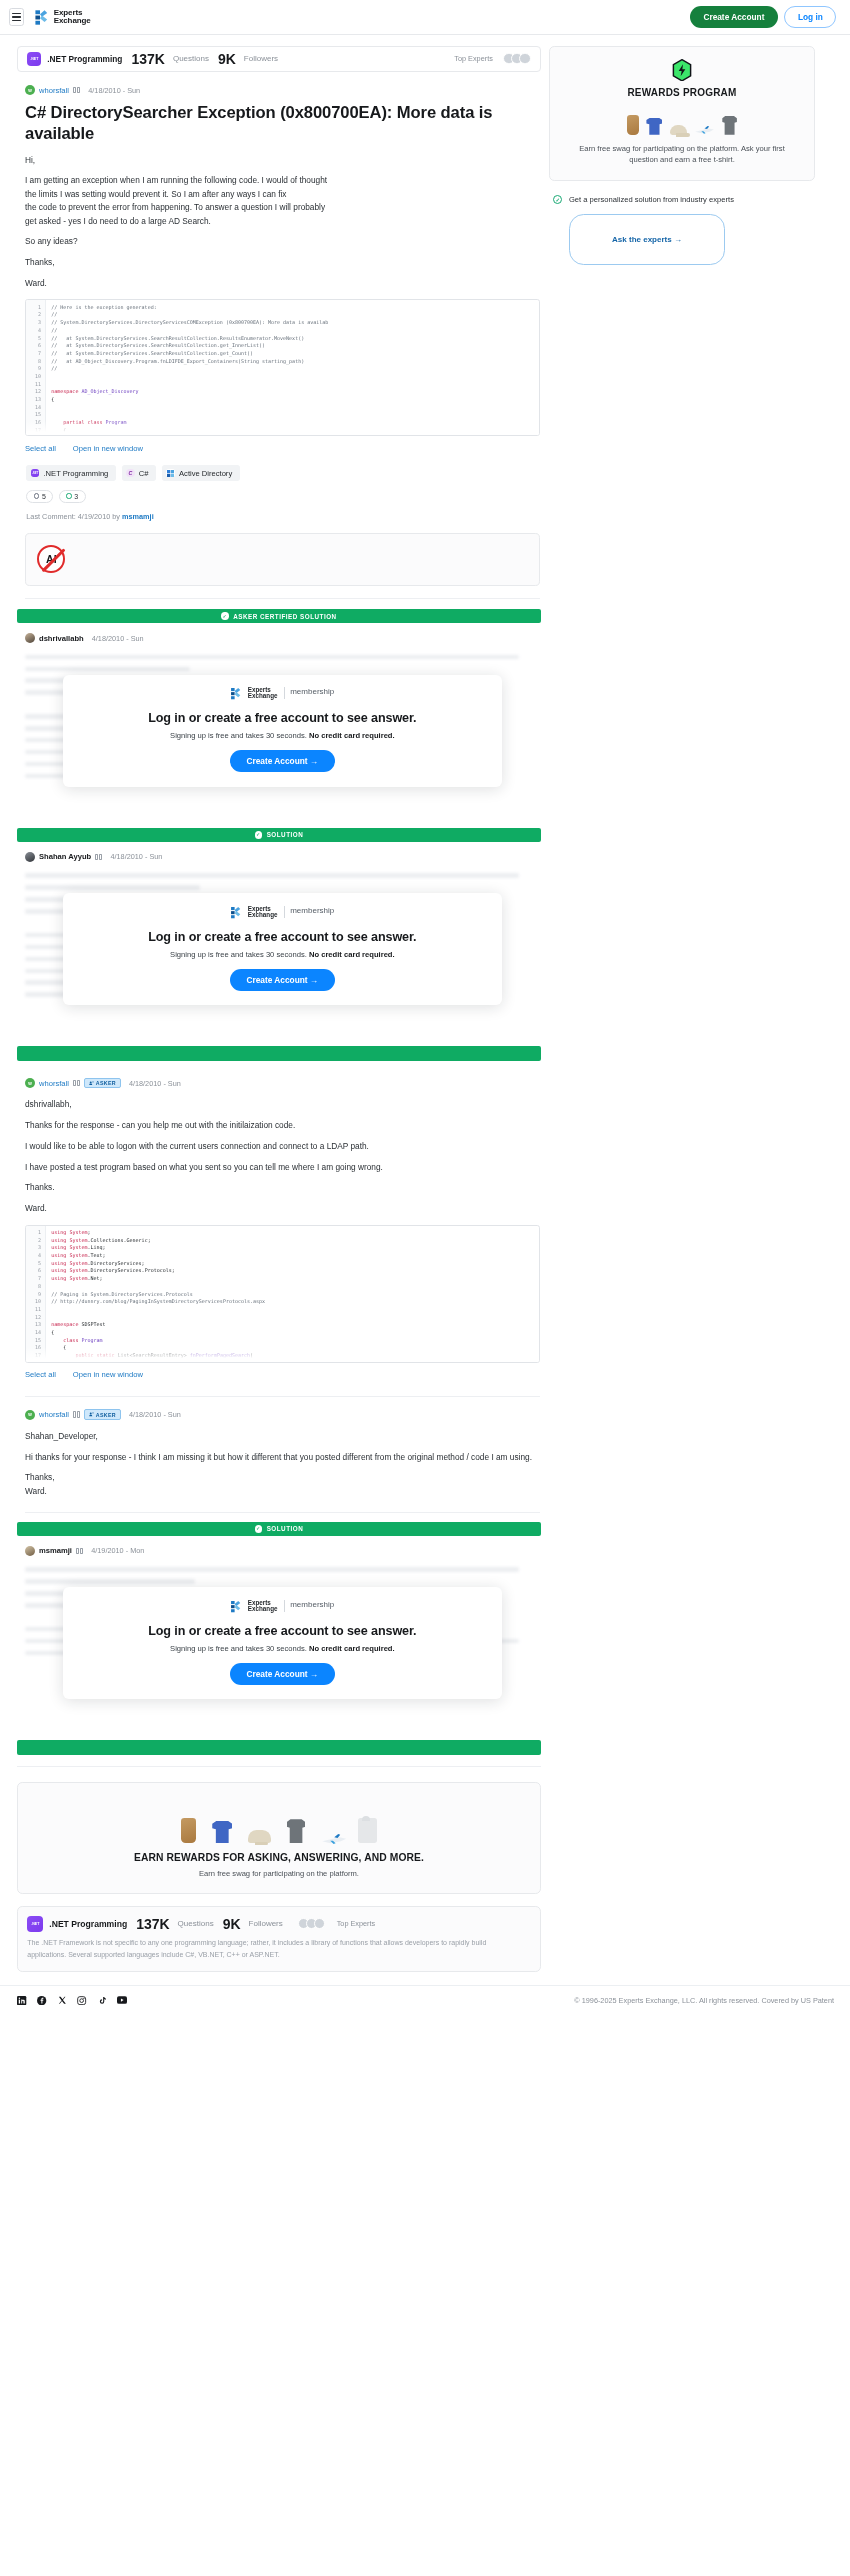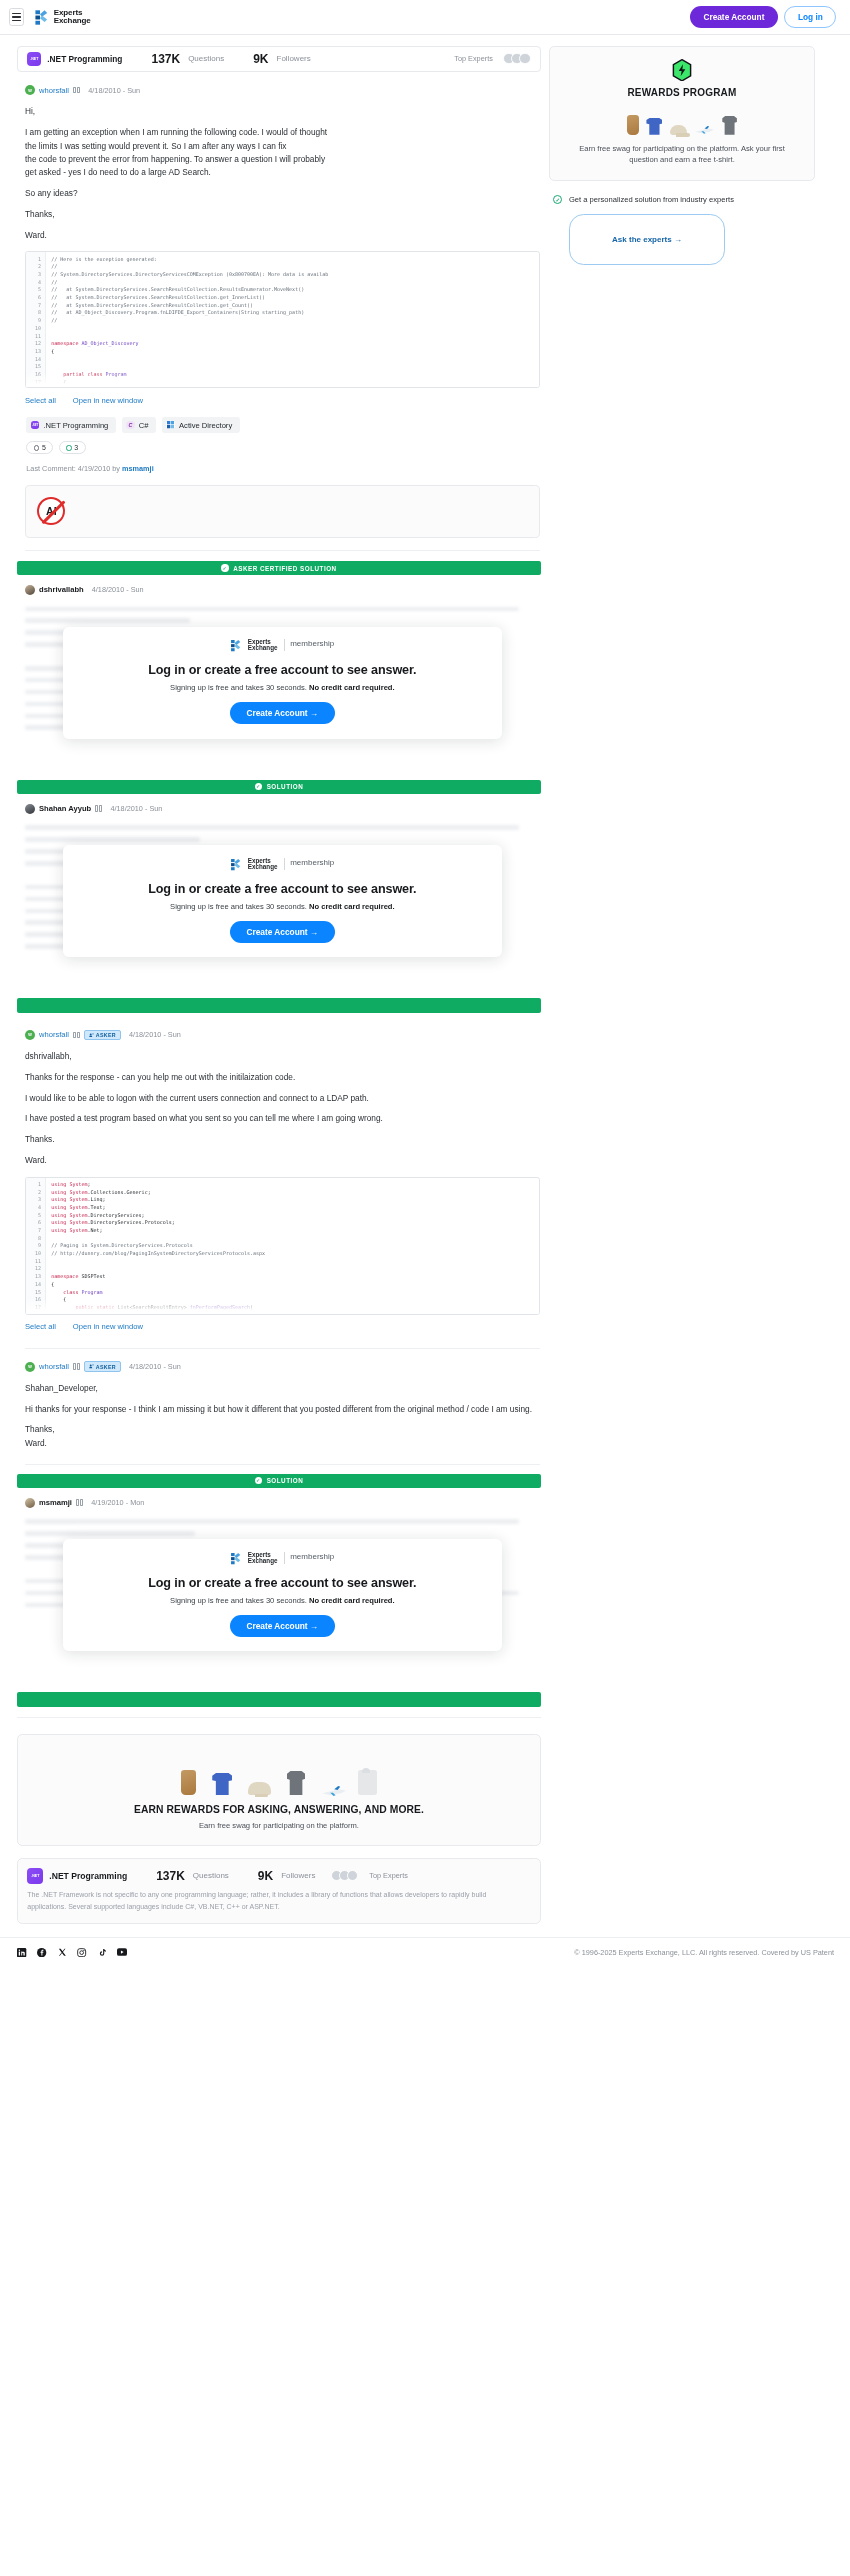--- a/index.html
+++ b/index.html
@@ -29,21 +29,21 @@
     align-items: center; gap: 2px;
     cursor: pointer;
     background: #fff;
   }
   .hamburger span { display:block; width: 8.6px; height: 1.3px; background: #2b2f33; border-radius:0.7px;}
   .brand { display: flex; align-items: center; gap: 4.6px; margin-left: 10.6px; cursor: pointer;}
   .brand-mark { width: 14.6px; height: 17px; position: relative; flex: none; }
   .brand-text { font-size: 8px; line-height: 7.6px; font-weight: 700; color: #17191c; letter-spacing:-0.1px;}
   .topbar-spacer { flex: 1 1 auto; }
   .btn-create-account {
-    background: #6d28d9; color: #fff; border: none;
+    background: #15803d; color: #fff; border: none;
     border-radius: 14.6px; padding: 6px 13.3px;
     font-size: 8.3px; font-weight: 700; cursor: pointer;
     font-family: inherit;
   }
   .btn-login {
     background: #fff; color: #0b85ff; border: 0.7px solid #8fc6ff;
     border-radius: 14.6px; padding: 5.3px 12.6px; margin-left: 6.6px;
     font-size: 8.3px; font-weight: 700; cursor: pointer;
     font-family: inherit;
   }
@@ -69,21 +69,21 @@
     gap: 6px;
   }
   .topic-badge {
     width: 14px; height: 14px; border-radius: 4px;
     background: linear-gradient(135deg,#8b4cf5,#7c3aed);
     color:#fff; font-size:3.6px; font-weight:700;
     display:flex; align-items:center; justify-content:center;
     flex:none;
   }
   .topic-name { font-size: 8.3px; font-weight: 700; color: #17191c; }
-  .stat-num { font-size: 12px; font-weight: 700; color: #17191c; margin-left: 23px;}
+  .stat-num { font-size: 14px; font-weight: 700; color: #17191c; margin-left: 3px;}
   .stat-lbl { font-size: 8px; color: #8b9199; margin-left: 2px;}
   .strip-spacer { flex: 1 1 auto; }
   .top-experts-lbl { font-size: 7.3px; color: #8b9199; margin-right: 4.6px;}
   .avatar-stack { display: flex; }
   .avatar-stack .av { width: 11.3px; height:11.3px; border-radius:50%; border:1px solid #fff; margin-left:-3.3px; background:#cfd4da;}
   .avatar-stack .av:first-child{ margin-left:0;}
   .av-a{ background:linear-gradient(160deg,#5a6472,#343b45);}
   .av-b{ background:linear-gradient(160deg,#d8b48a,#6b4a2f);}
   .av-c{ background:linear-gradient(160deg,#9fd17a,#3f6b2a);}
 
@@ -350,20 +350,21 @@
       <div class="byline">
         <span class="av-sm av-green">w</span>
         <span class="uname">whorsfall</span>
         <span class="cert-icons">
             <i class="cert-box"></i>
             <i class="cert-box"></i>
           </span>
         <span class="dateline">4/18/2010 - Sun</span>
       </div>
 
+      <h1 class="qtitle">C# DirectorySearcher Exception (0x800700EA): More data is available</h1>
 
       <div class="body-text">
         <p>Hi,</p>
         <p style="white-space:pre-line">I am getting an exception when I am running the following code. I would of thought
 the limits I was setting would prevent it. So I am after any ways I can fix
 the code to prevent the error from happening. To answer a question I will probably
 get asked - yes I do need to do a large AD Search.</p>
         <p>So any ideas?</p>
         <p>Thanks,</p>
         <p>Ward.</p>

